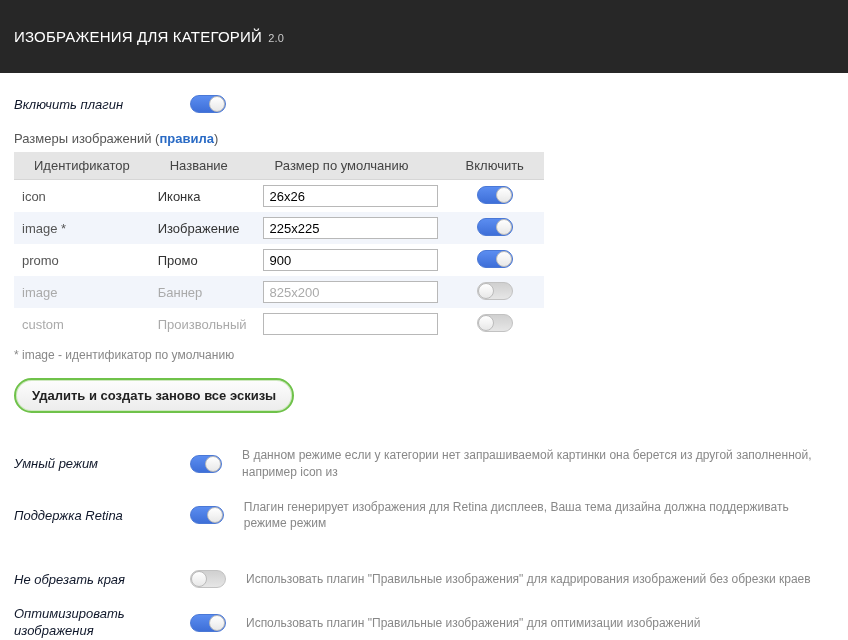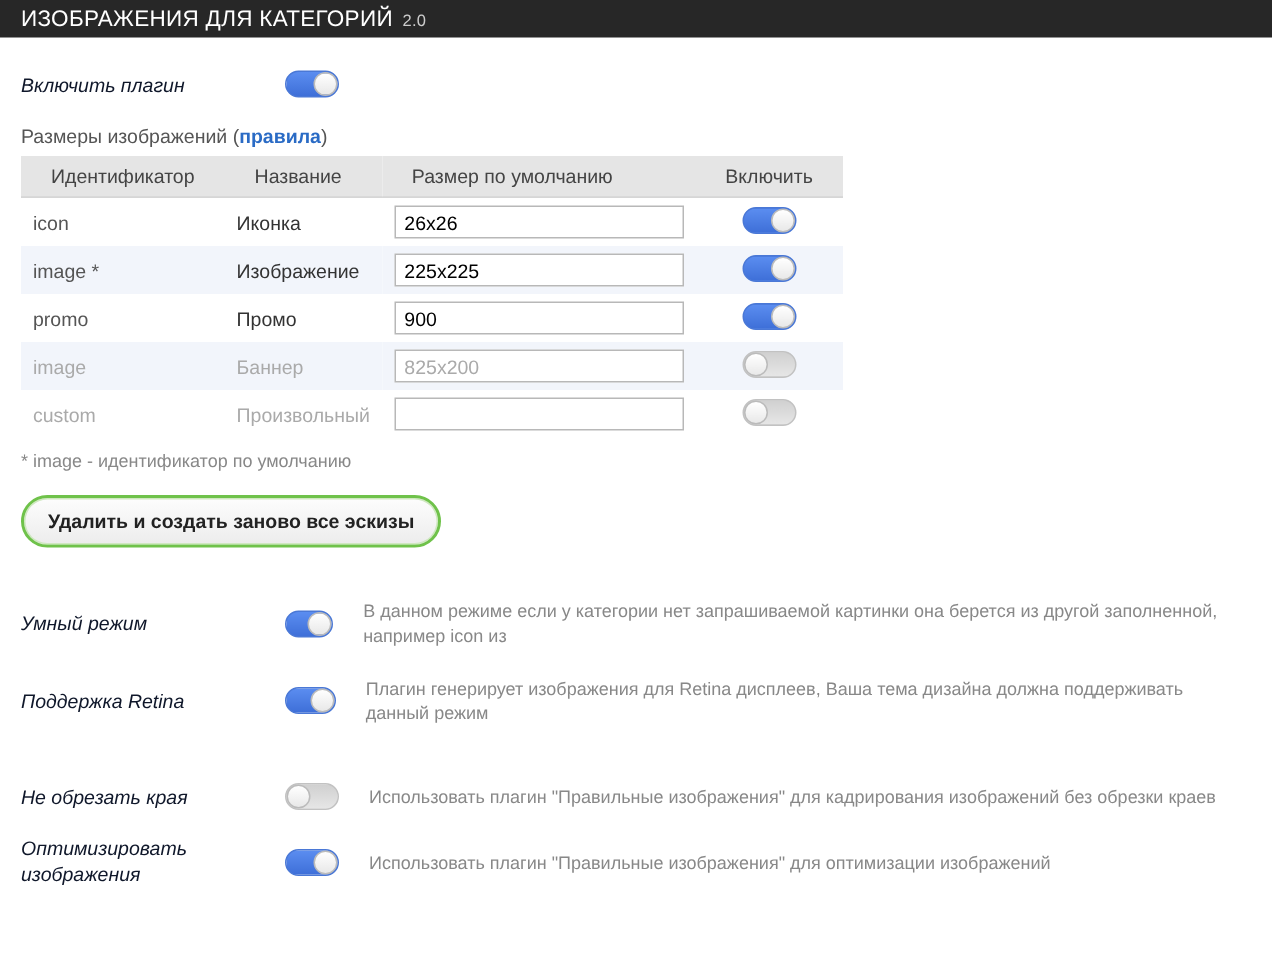--- a/index.html
+++ b/index.html
@@ -7,21 +7,21 @@
     margin: 0;
     font-family: Arial, Helvetica, sans-serif;
     font-size: 13px;
     color: #333;
     background: #fff;
     width: 848px;
   }
   .header {
     background: #272727;
     color: #fff;
-    padding: 4px 14px;
+    padding: 28px 14px;
     font-size: 15px;
     letter-spacing: 0.2px;
   }
   .header .ver { font-size: 11px; color: #ccc; margin-left: 2px;}
   .content { padding: 12px 14px; }
   .field-row { display: flex; align-items: center; margin: 10px 0 18px 0; }
   .field-label { width: 176px; color: #0f172a; font-style: italic; }
   .field-body { flex: 1; display: flex; align-items: center; gap: 20px; }
   .hint { font-size: 12px; color: #888; line-height: 1.4; }
   a.link { color: #2a6bc5; text-decoration: none; font-weight: bold; }
@@ -57,21 +57,21 @@
     font-size: 13px;
   }
   table.sizes td { padding: 5px 8px; vertical-align: middle; }
   table.sizes tr.odd td { background: #fff; }
   table.sizes tr.even td { background: #f2f5fb; }
   table.sizes td.id { color: #555; width: 110px;}
   table.sizes tr.disabled td.id,
   table.sizes tr.disabled td.name { color: #aaa; }
   table.sizes td.name { color: #333; width: 100px;}
   .size-input {
-    width: 193px; height: 22px;
+    width: 175px; height: 22px;
     border: 1px solid #b8b8b8; padding: 2px 6px;
     font-size: 13px;
   }
   .size-input.disabled { color: #aaa; }
   .col-enable { text-align: center; width: 60px;}
 
   .footnote { color: #888; font-size: 12px; margin: 8px 0 16px 0; }
 
   .big-btn {
     display: inline-block;
@@ -169,21 +169,21 @@
       <span class="hint">В данном режиме если у категории нет запрашиваемой картинки она берется из другой заполненной, например icon из</span>
     </div>
   </div>
 
   <div class="field-row">
     <div class="field-label">Поддержка Retina</div>
     <div class="field-body">
       <span class="toggle on">
           <span class="knob"></span>
         </span>
-      <span class="hint">Плагин генерирует изображения для Retina дисплеев, Ваша тема дизайна должна поддерживать данный режим</span>
+      <span class="hint">Плагин генерирует изображения для Retina дисплеев, Ваша тема дизайна должна поддерживать режиме режим</span>
     </div>
   </div>
 
   <div style="height:10px"></div>
 
   <div class="field-row">
     <div class="field-label">Не обрезать края</div>
     <div class="field-body">
       <span class="toggle off">
           <span class="knob"></span>

